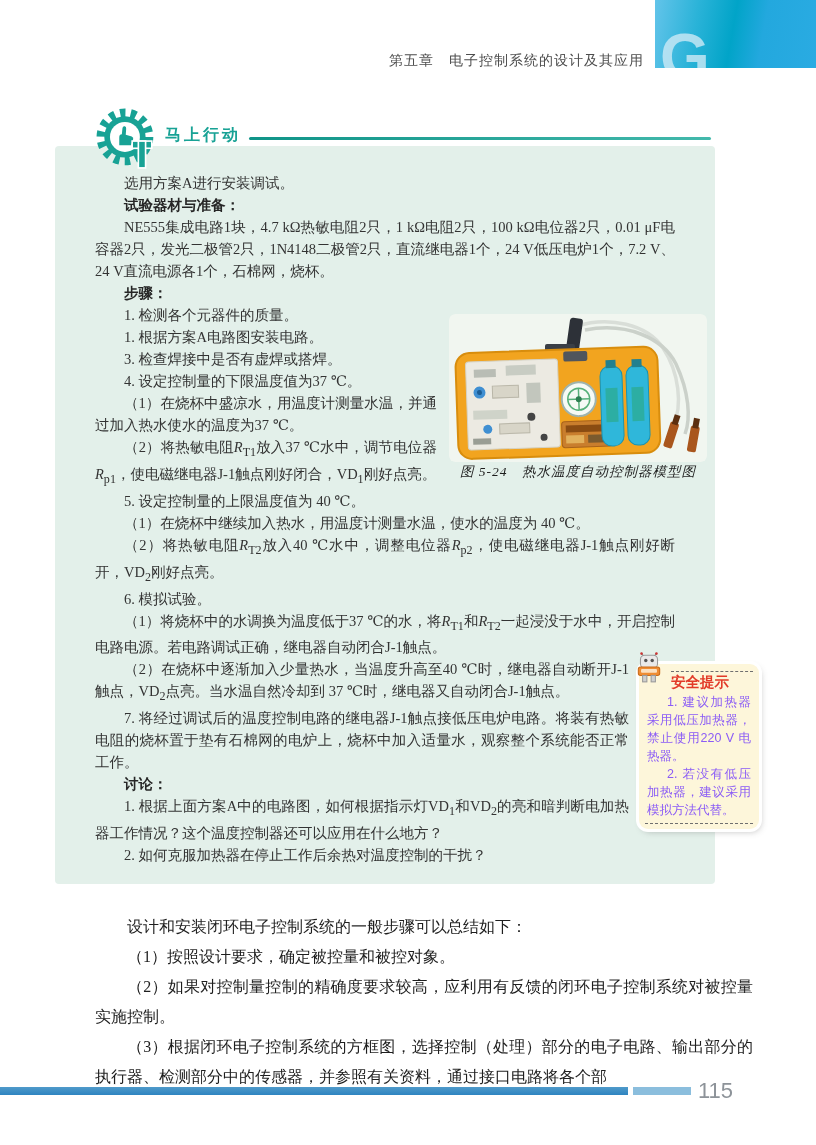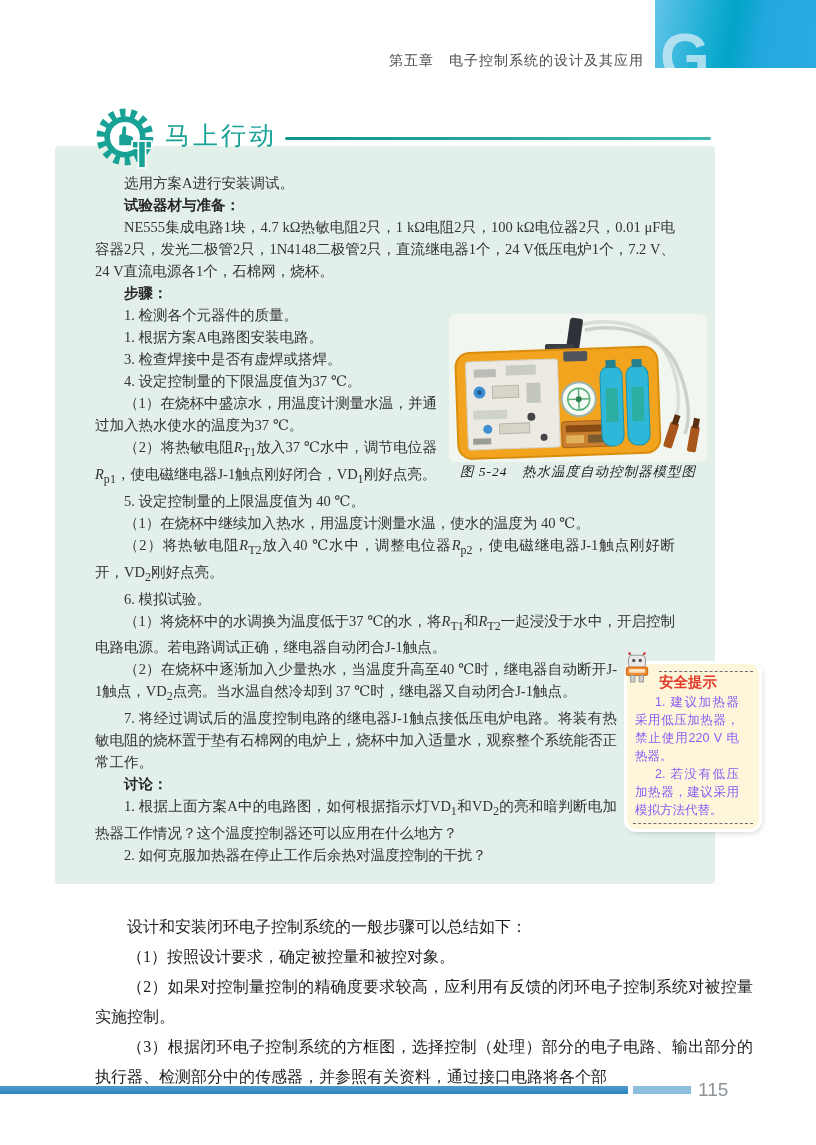--- a/index.html
+++ b/index.html
@@ -23,22 +23,22 @@
     font-family:"Liberation Sans","DejaVu Sans",sans-serif; font-weight:bold;
     font-size:64px; color:#cdeaf6; opacity:.8; line-height:1;
   }
 
   
   .main { position:absolute; left:55px; top:110px; width:660px; }
 
   .action-head { display:flex; align-items:center; position:relative; z-index:2; padding-left:40px; height:58px; }
   .gear-wrap { width:64px; height:64px; flex:0 0 auto; }
   .action-title {
-    font-family:"Liberation Sans","DejaVu Sans",sans-serif; font-weight:normal;
-    font-size:25px; color:var(--accent-teal,#18a295); letter-spacing:3px; margin:0 8px 8px 6px; white-space:nowrap;
+    font-family:"Liberation Sans","DejaVu Sans",sans-serif; font-weight:bold;
+    font-size:16px; color:var(--accent-teal,#18a295); letter-spacing:3px; margin:0 8px 8px 6px; white-space:nowrap;
   }
   .action-rule { flex:1; height:3px; margin:0 4px 2px 0; border-radius:2px;
     background:linear-gradient(90deg,#0f9488,#43b9ac); }
 
   .mint {
     position:relative; z-index:1; margin-top:-22px;
     background:var(--mint-bg,#e3f0ea); border-radius:4px;
     padding:26px 40px 18px 40px;
   }
   .mint::after { content:""; display:block; clear:both; }
@@ -48,38 +48,38 @@
   
   .figure { float:right; width:258px; margin:10px -32px 8px 12px; text-align:center; }
   .photo-svg { display:block; width:258px; height:148px; border-radius:6px; }
   .figcap { font-size:13.5px; color:#1d1d1d; margin-top:1px; font-style:italic; letter-spacing:1px; }
 
   
   .safety {
     float:right; width:104px; margin:6px -84px 6px 10px; position:relative;
     background:var(--safety-bg,#fdf6da); border-radius:9px;
     box-shadow:0 0 0 3px #ffffff, 2px 3px 6px rgba(90,90,90,.35);
-    padding:9px 20px 10px 8px;
+    padding:9px 8px 10px 8px;
     font-family:"Liberation Sans","DejaVu Sans",sans-serif;
   }
   .safety::before { content:""; position:absolute; top:7px; left:32px; right:6px; border-top:1.5px dashed #6f6f6f; }
   .safety::after  { content:""; position:absolute; bottom:5px; left:6px; right:6px; border-top:1.5px dashed #6f6f6f; }
   .robot-wrap { position:absolute; top:-12px; left:-5px; width:30px; height:32px; }
   .safety-title { margin:0 0 2px 24px; color:var(--safety-red,#e23a28); font-weight:bold; font-size:14.5px; line-height:18px; }
   .safety p.sitem { margin:0; text-indent:1.6em; font-size:12.5px; line-height:18px; color:#8b5cf6; text-align:justify; }
 
   
   .outro { margin:28px 0 0 40px; width:658px; }
   .outro p { margin:0; text-indent:2em; font-size:16px; line-height:30px; color:#1e1e1e; text-align:justify; }
 
   
   .footer { position:absolute; left:0; top:1080px; width:816px; display:flex; align-items:center; }
   .bar-dark  { width:628px; height:8px; background:linear-gradient(180deg,#4f9aca,var(--footer-blue,#2277b4)); }
   .bar-light { width:58px; height:8px; margin-left:5px; background:#8bbedd; }
-  .page-num  { margin-left:7px; font-family:"Liberation Sans","DejaVu Sans",sans-serif; font-size:19px; color:#8d9399; line-height:1; }
+  .page-num  { margin-left:7px; font-family:"Liberation Sans","DejaVu Sans",sans-serif; font-size:22px; color:#8d9399; line-height:1; }
 </style>
 </head>
 <body>
 
 <div class="page">
 
   <div class="chapter-title">第五章　电子控制系统的设计及其应用</div>
   <div class="logo">
     <span class="logo-g">G</span>
   </div>

